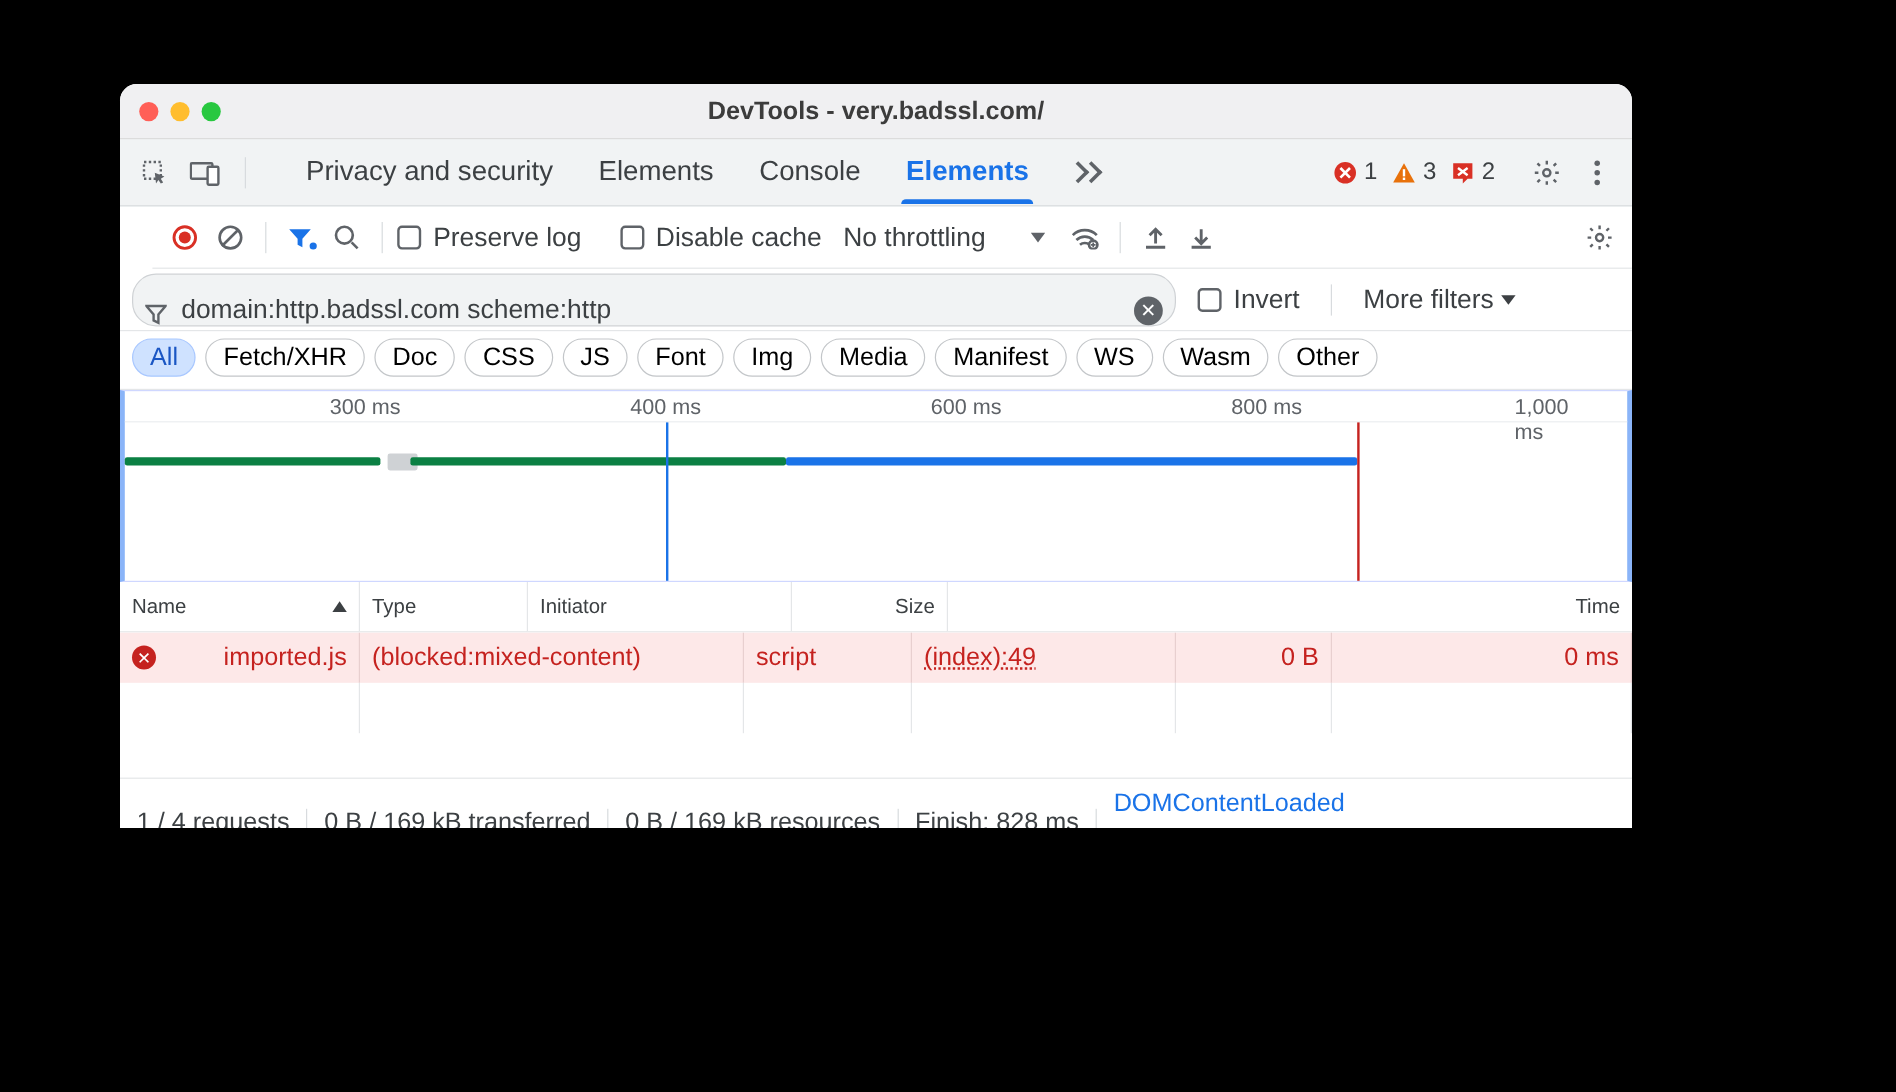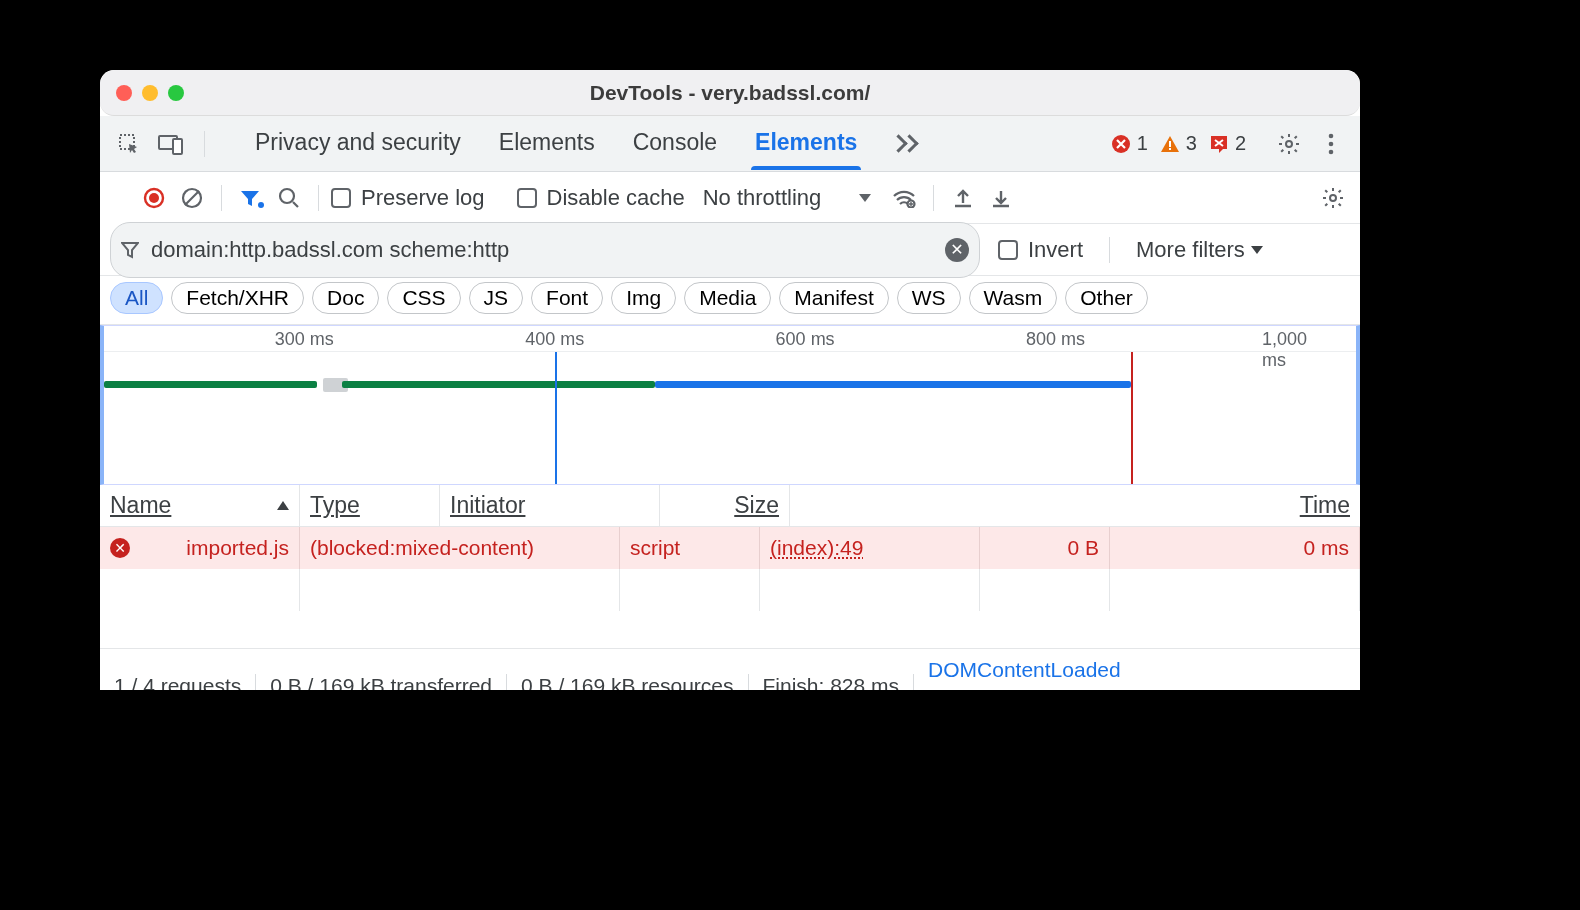--- a/index.html
+++ b/index.html
@@ -27,21 +27,20 @@
     flex-direction: column;
   }
   .titlebar {
     height: 46px;
     background: #f0f0f2;
     display: flex;
     align-items: center;
     padding: 0 16px;
     position: relative;
     border-bottom: 1px solid #dcdcdc;
-    border-radius: 14px;
   }
   .traffic { display: flex; gap: 10px; }
   .tl { width: 16px; height: 16px; border-radius: 50%; }
   .tl.r { background:#ff5f57; }
   .tl.y { background:#ffbd2e; }
   .tl.g { background:#28c840; }
   .title { position:absolute; left:0; right:0; text-align:center; font-weight:700; color:#3c3c3c; font-size:21px; }
 
   .tabbar {
     display:flex; align-items:center; height:56px; background:#f1f3f4; border-bottom:1px solid #d8dbde; padding:0 12px; gap:8px;
@@ -64,22 +63,22 @@
   .chk { display:flex; align-items:center; gap:10px; font-size:22px; color:#3c4043;}
   .chkbox { width:20px; height:20px; border:2px solid #5f6368; border-radius:4px; }
   .throttle { display:flex; align-items:center; gap:4px; font-size:22px; color:#3c4043; margin-left:14px;}
 
   .filterrow {
     display:flex; align-items:center; height:52px; padding:0 10px; gap:18px; border-bottom:1px solid #e4e6e8;
   }
   .filterbox {
     flex: 0 0 auto;
     width: 870px;
-    height:56px; border:1px solid #cfd2d5; border-radius:20px; background:#f1f3f4;
-    display:flex; align-items:center; padding:0 10px; gap:12px; color:#3c4043;
+    height:44px; border:1px solid #cfd2d5; border-radius:20px; background:#f1f3f4;
+    display:flex; align-items:flex-end; padding:0 10px; gap:12px; color:#3c4043;
   }
   .filterbox input { border:none; background:transparent; font-size:22px; flex:1; outline:none; color:#3c4043;}
   .clearx { width:24px; height:24px; border-radius:50%; background:#5f6368; color:#fff; display:flex; align-items:center; justify-content:center; font-size:16px; }
   .morefilters { display:flex; align-items:center; gap:6px; color:#3c4043; font-size:22px; }
 
   .chips { display:flex; gap:8px; padding:6px 10px 10px; border-bottom:1px solid #e4e6e8; flex-wrap:wrap;}
   .chip { border:1px solid #c3c6c9; border-radius:18px; padding:3px 14px; font-size:21px; color:#000000; background:#fff;}
   .chip.active { background:#cfe2ff; border-color:#a8c7ff; color:#1a56c4;}
 
   .overview {
@@ -90,21 +89,21 @@
   .tick { position:absolute; top:3px; font-size:18px; color:#5f6368; transform:translateX(-50%);}
   .ov-track { position:absolute; top:55px; left:0; right:0; height:8px;}
   .bar { position:absolute; height:7px; border-radius:2px;}
   .bar.green { background:#0b8043;}
   .bar.blue  { background:#1a73e8;}
   .bar.grey  { background:#cfd2d5; height:14px; top:-3px;}
   .vline { position:absolute; top:26px; bottom:0; width:2px;}
   .vline.blue{ background:#1a73e8;}
   .vline.red{ background:#c5221f;}
 
-  .gridhead { display:flex; border-bottom:1px solid #e4e6e8; height:42px; align-items:stretch; font-size:23px; color:#3c4043;text-decoration:underline;}
+  .gridhead { display:flex; border-bottom:1px solid #e4e6e8; height:42px; align-items:stretch; font-size:17px; color:#3c4043;}
   .col { border-right:1px solid #e4e6e8; padding:8px 10px; display:flex; align-items:center;}
   .c-name{width:200px; justify-content:space-between;} .c-status{width:320px;} .c-type{width:140px;} .c-init{width:220px;}
   .c-size{width:130px; justify-content:flex-end;} .c-time{flex:1; justify-content:flex-end; border-right:none;}
 
   .gridbody { flex:1; overflow:hidden;}
   .row { display:flex; height:42px; font-size:21px; }
   .row.err { background:#fde8e8; color:#c5221f;}
   .row .col { border-right:1px solid #e8cfcf;}
   .row .c-init span { text-decoration: underline dotted; }
   .row .erricn { width:20px; height:20px; border-radius:50%; background:#c5221f; color:#fff; font-size:14px; display:inline-flex; align-items:center; justify-content:center; margin-right:8px;}

